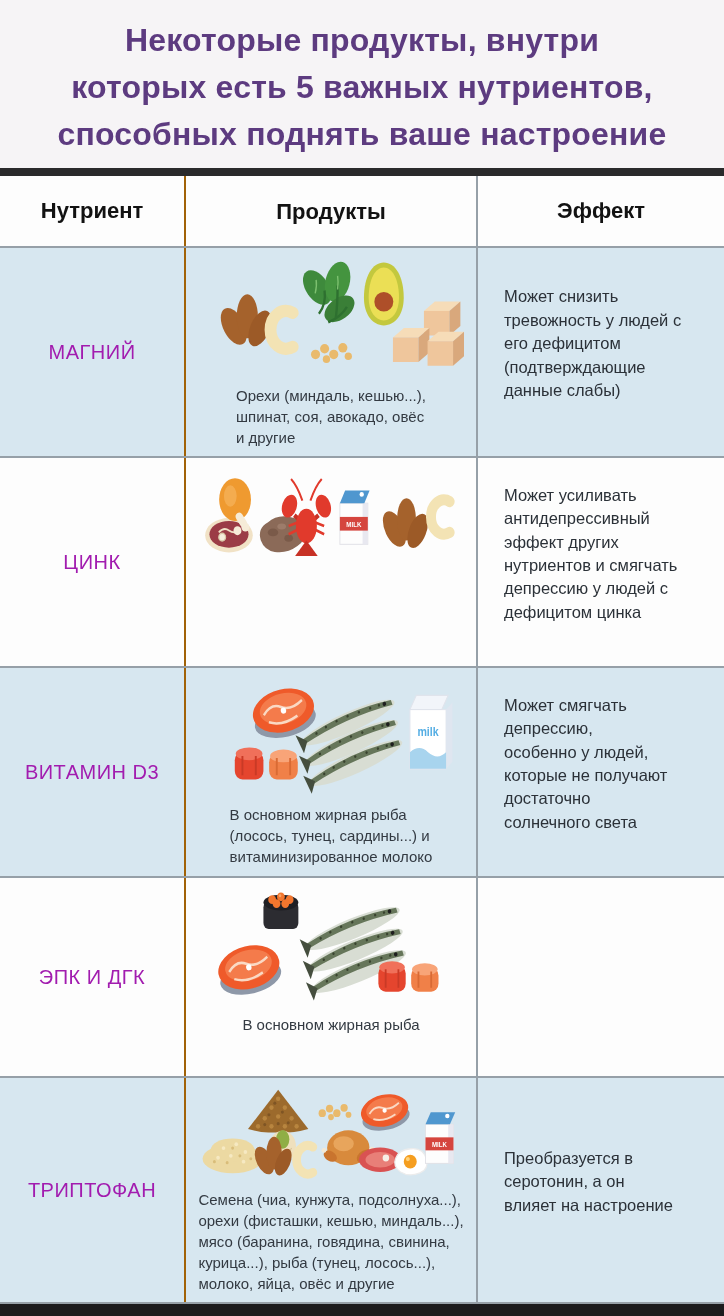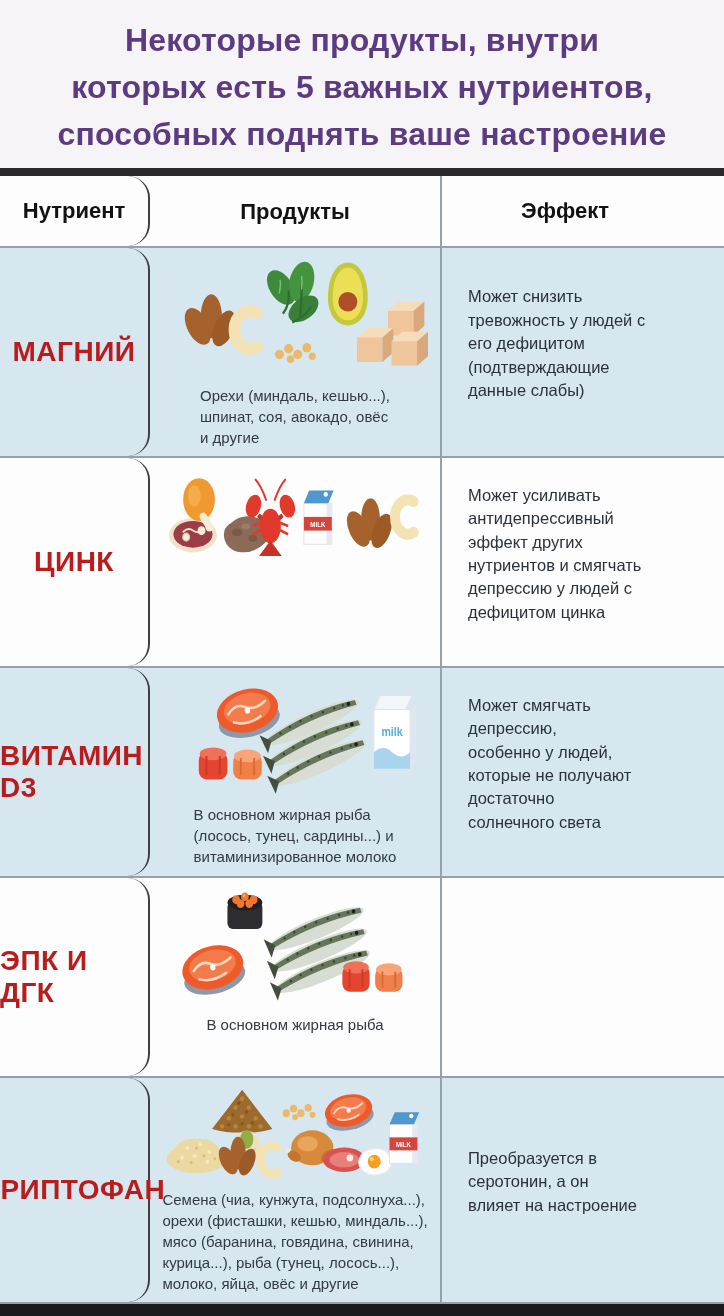--- a/index.html
+++ b/index.html
@@ -14,28 +14,28 @@
     text-align:center;padding-top:6px;box-sizing:border-box;
   }
   .title-line{
     color:#5d3b80;font-weight:bold;font-size:32px;line-height:47px;
     letter-spacing:.2px;white-space:nowrap;
   }
   
   .table{border-top:8px solid #2a2a2b;}
   .trow{display:flex;width:724px;box-sizing:border-box;border-bottom:2px solid #96a0a8;}
   .cell{box-sizing:border-box;}
-  .c-nutrient{width:150px;border-right:2px solid #404040;display:flex;align-items:center;justify-content:center;border-radius:22px;}
+  .c-nutrient{width:186px;border-right:2px solid #a16207;display:flex;align-items:center;justify-content:center;}
   .c-products{width:292px;border-right:2px solid #96a0a8;display:flex;flex-direction:column;padding:10px 12px 8px;}
   .c-effect{width:246px;display:flex;align-items:center;padding:0 16px 16px 26px;}
   .thead{height:72px;background:#fdfdfd;}
   .thead .hcell{display:flex;align-items:center;justify-content:center;font-weight:bold;font-size:22px;color:#121212;}
   .row-blue{background:#d7e7f0;}
   .row-white{background:#fdfdfd;}
-  .nutrient-label{font-size:28px;color:#b91c1c;letter-spacing:.5px;font-weight:bold;}
+  .nutrient-label{font-size:20px;color:#a21caf;letter-spacing:.5px;font-weight:normal;}
   .caption{
     margin:6px auto 0;width:fit-content;max-width:100%;text-align:left;
     font-size:15px;line-height:1.4;color:#333a42;white-space:pre-line;font-weight:500;
   }
   .effect-text{font-size:16.5px;line-height:1.42;color:#2b3138;white-space:pre-line;}
   .illustration{display:block;width:100%;}
   .bottom-bar{height:12px;background:#1b1b1d;width:724px;}
   svg text{font-family:"Liberation Sans","DejaVu Sans",sans-serif;}
 </style>
 </head>

